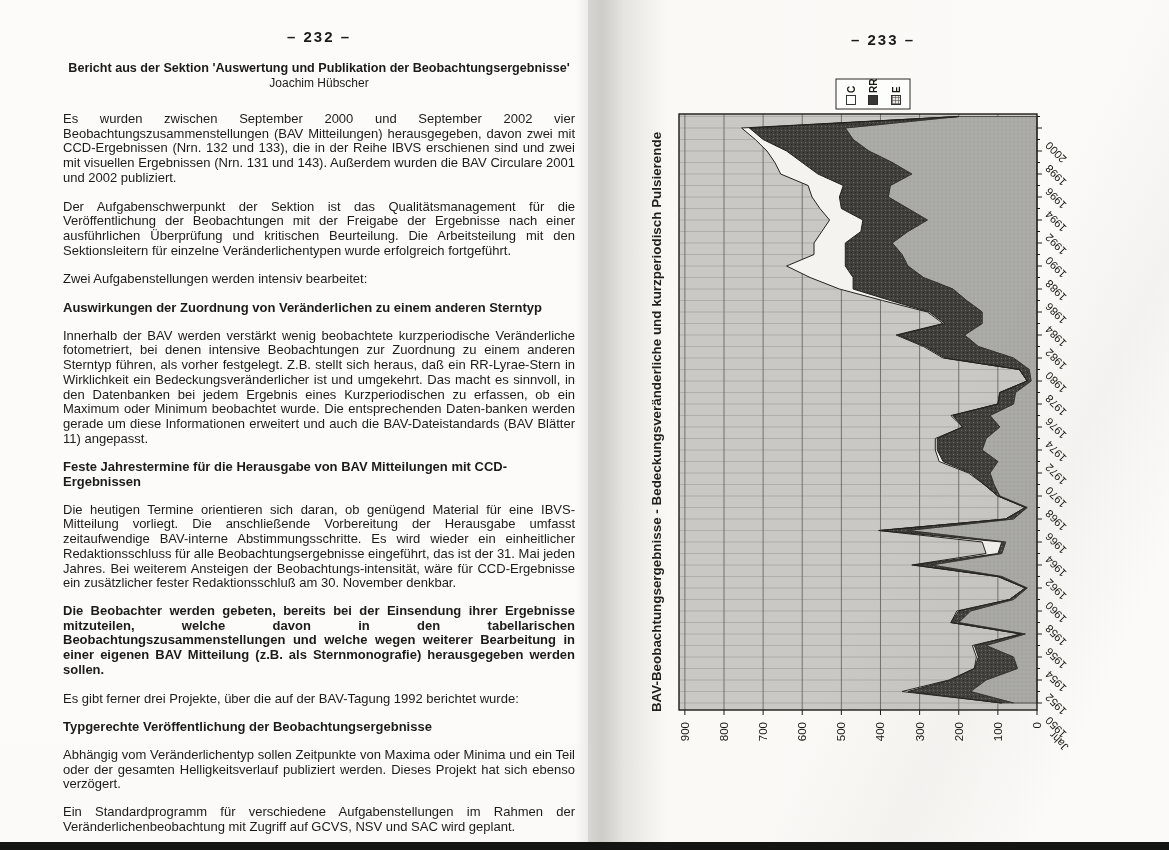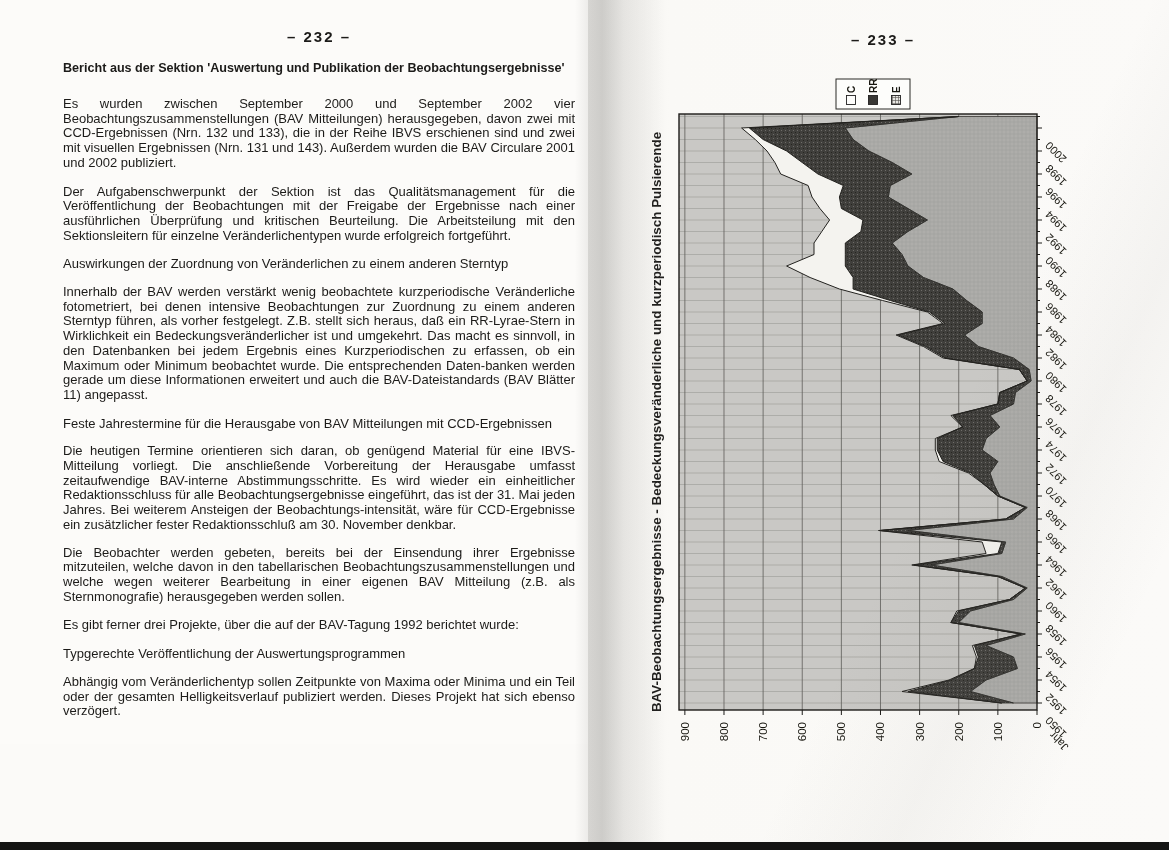--- a/index.html
+++ b/index.html
@@ -2,26 +2,26 @@
 <html lang="de"><head>
 <meta charset="utf-8">
 <style>
   html,body{margin:0;padding:0;background:#777;}
   .scan{position:relative;width:1169px;height:850px;background:#fbfaf8;overflow:hidden;
         font-family:"Liberation Sans",sans-serif;color:#1c1b19;}
   
   .page-left{position:absolute;left:0;top:0;width:588px;height:744px;background:#fcfbf9;}
   .col{position:absolute;left:63px;top:28px;width:512px;}
   .pgnum{text-align:center;font-size:15px;font-weight:bold;letter-spacing:2px;margin:0 0 16px 0;}
-  .doc-title{font-size:12.6px;font-weight:bold;margin:0;}
+  .doc-title{text-align:center;font-size:12.6px;font-weight:bold;margin:0;}
   .doc-author{text-align:center;font-size:12px;margin:1px 0 0 0;}
   .col p{font-size:13px;line-height:14.7px;text-align:justify;margin:14px 0 0 0;}
-  .col p.h{font-weight:normal;margin-bottom:0;text-align:left;}
+  .col p.h{font-weight:bold;margin-bottom:0;text-align:left;}
   .col p.b0{margin-top:13px;}
-  .col p.bold{font-weight:normal;}
+  .col p.bold{font-weight:bold;}
   .col p.first{margin-top:22px;}
   
   .page-right{position:absolute;left:588px;top:0;width:581px;height:850px;
       background:linear-gradient(90deg,#e3e2df 0%,#f2f1ee 6%,#faf9f6 14%,#fbfaf8 100%);}
   .pgnum-right{position:absolute;left:828px;top:31px;width:110px;text-align:center;
       font-size:15px;font-weight:bold;letter-spacing:2px;}
   .chart-title{position:absolute;left:656px;top:422px;transform:translate(-50%,-50%) rotate(-90deg);
       white-space:nowrap;font-size:13.4px;font-weight:bold;color:#201f1d;}
   .gutter{position:absolute;left:575px;top:0;width:90px;height:850px;pointer-events:none;
       background:linear-gradient(90deg,rgba(60,58,55,0) 0%,rgba(60,58,55,0.16) 30%,rgba(60,58,55,0.07) 55%,rgba(60,58,55,0) 100%);}
@@ -33,30 +33,33 @@
 </style>
 </head>
 <body>
 
 <div class="scan">
 
   <div class="page-left">
     <div class="col">
       <div class="pgnum">–  232  –</div>
       <div class="doc-title">Bericht aus der Sektion 'Auswertung und Publikation der Beobachtungsergebnisse'</div>
+      <div class="doc-author">Joachim Hübscher</div>
       <p class="first">Es wurden zwischen September 2000 und September 2002 vier Beobachtungszusammenstellungen (BAV Mitteilungen) herausgegeben, davon zwei mit CCD-Ergebnissen (Nrn. 132 und 133), die in der Reihe IBVS erschienen sind und zwei mit visuellen Ergebnissen (Nrn. 131 und 143). Außerdem wurden die BAV Circulare 2001 und 2002 publiziert.</p>
       <p>Der Aufgabenschwerpunkt der Sektion ist das Qualitätsmanagement für die Veröffentlichung der Beobachtungen mit der Freigabe der Ergebnisse nach einer ausführlichen Überprüfung und kritischen Beurteilung. Die Arbeitsteilung mit den Sektionsleitern für einzelne Veränderlichentypen wurde erfolgreich fortgeführt.</p>
+      <p>Zwei Aufgabenstellungen werden intensiv bearbeitet:</p>
       <p class="h">Auswirkungen der Zuordnung von Veränderlichen zu einem anderen Sterntyp</p>
       <p class="b0">Innerhalb der BAV werden verstärkt wenig beobachtete kurzperiodische Veränderliche fotometriert, bei denen intensive Beobachtungen zur Zuordnung zu einem anderen Sterntyp führen, als vorher festgelegt. Z.B. stellt sich heraus, daß ein RR-Lyrae-Stern in Wirklichkeit ein Bedeckungsveränderlicher ist und umgekehrt. Das macht es sinnvoll, in den Datenbanken bei jedem Ergebnis eines Kurzperiodischen zu erfassen, ob ein Maximum oder Minimum beobachtet wurde. Die entsprechenden Daten-banken werden gerade um diese Informationen erweitert und auch die BAV-Dateistandards (BAV Blätter 11) angepasst.</p>
       <p class="h">Feste Jahrestermine für die Herausgabe von BAV Mitteilungen mit CCD-Ergebnissen</p>
       <p class="b0">Die heutigen Termine orientieren sich daran, ob genügend Material für eine IBVS-Mitteilung vorliegt. Die anschließende Vorbereitung der Herausgabe umfasst zeitaufwendige BAV-interne Abstimmungsschritte. Es wird wieder ein einheitlicher Redaktionsschluss für alle Beobachtungsergebnisse eingeführt, das ist der 31. Mai jeden Jahres. Bei weiterem Ansteigen der Beobachtungs-intensität, wäre für CCD-Ergebnisse ein zusätzlicher fester Redaktionsschluß am 30. November denkbar.</p>
       <p class="b0 bold">Die Beobachter werden gebeten, bereits bei der Einsendung ihrer Ergebnisse mitzuteilen, welche davon in den tabellarischen Beobachtungszusammenstellungen und welche wegen weiterer Bearbeitung in einer eigenen BAV Mitteilung (z.B. als Sternmonografie) herausgegeben werden sollen.</p>
       <p>Es gibt ferner drei Projekte, über die auf der BAV-Tagung 1992 berichtet wurde:</p>
-      <p class="h">Typgerechte Veröffentlichung der Auswertungsprogrammen</p>
+      <p class="h">Typgerechte Veröffentlichung der Beobachtungsergebnisse</p>
       <p class="b0">Abhängig vom Veränderlichentyp sollen Zeitpunkte von Maxima oder Minima und ein Teil oder der gesamten Helligkeitsverlauf publiziert werden. Dieses Projekt hat sich ebenso verzögert.</p>
+      <p class="b0">Ein Standardprogramm für verschiedene Aufgabenstellungen im Rahmen der Veränderlichenbeobachtung mit Zugriff auf GCVS, NSV und SAC wird geplant.</p>
     </div>
   </div>
 
   <div class="page-right"></div>
   <div class="pgnum-right">–  233  –</div>
   <div class="chart-title">BAV-Beobachtungsergebnisse - Bedeckungsveränderliche und kurzperiodisch Pulsierende</div>
 
   <svg id="chart" width="1169" height="850" viewBox="0 0 1169 850">
       <defs>
         <pattern id="rrpat" width="4" height="4" patternUnits="userSpaceOnUse">

